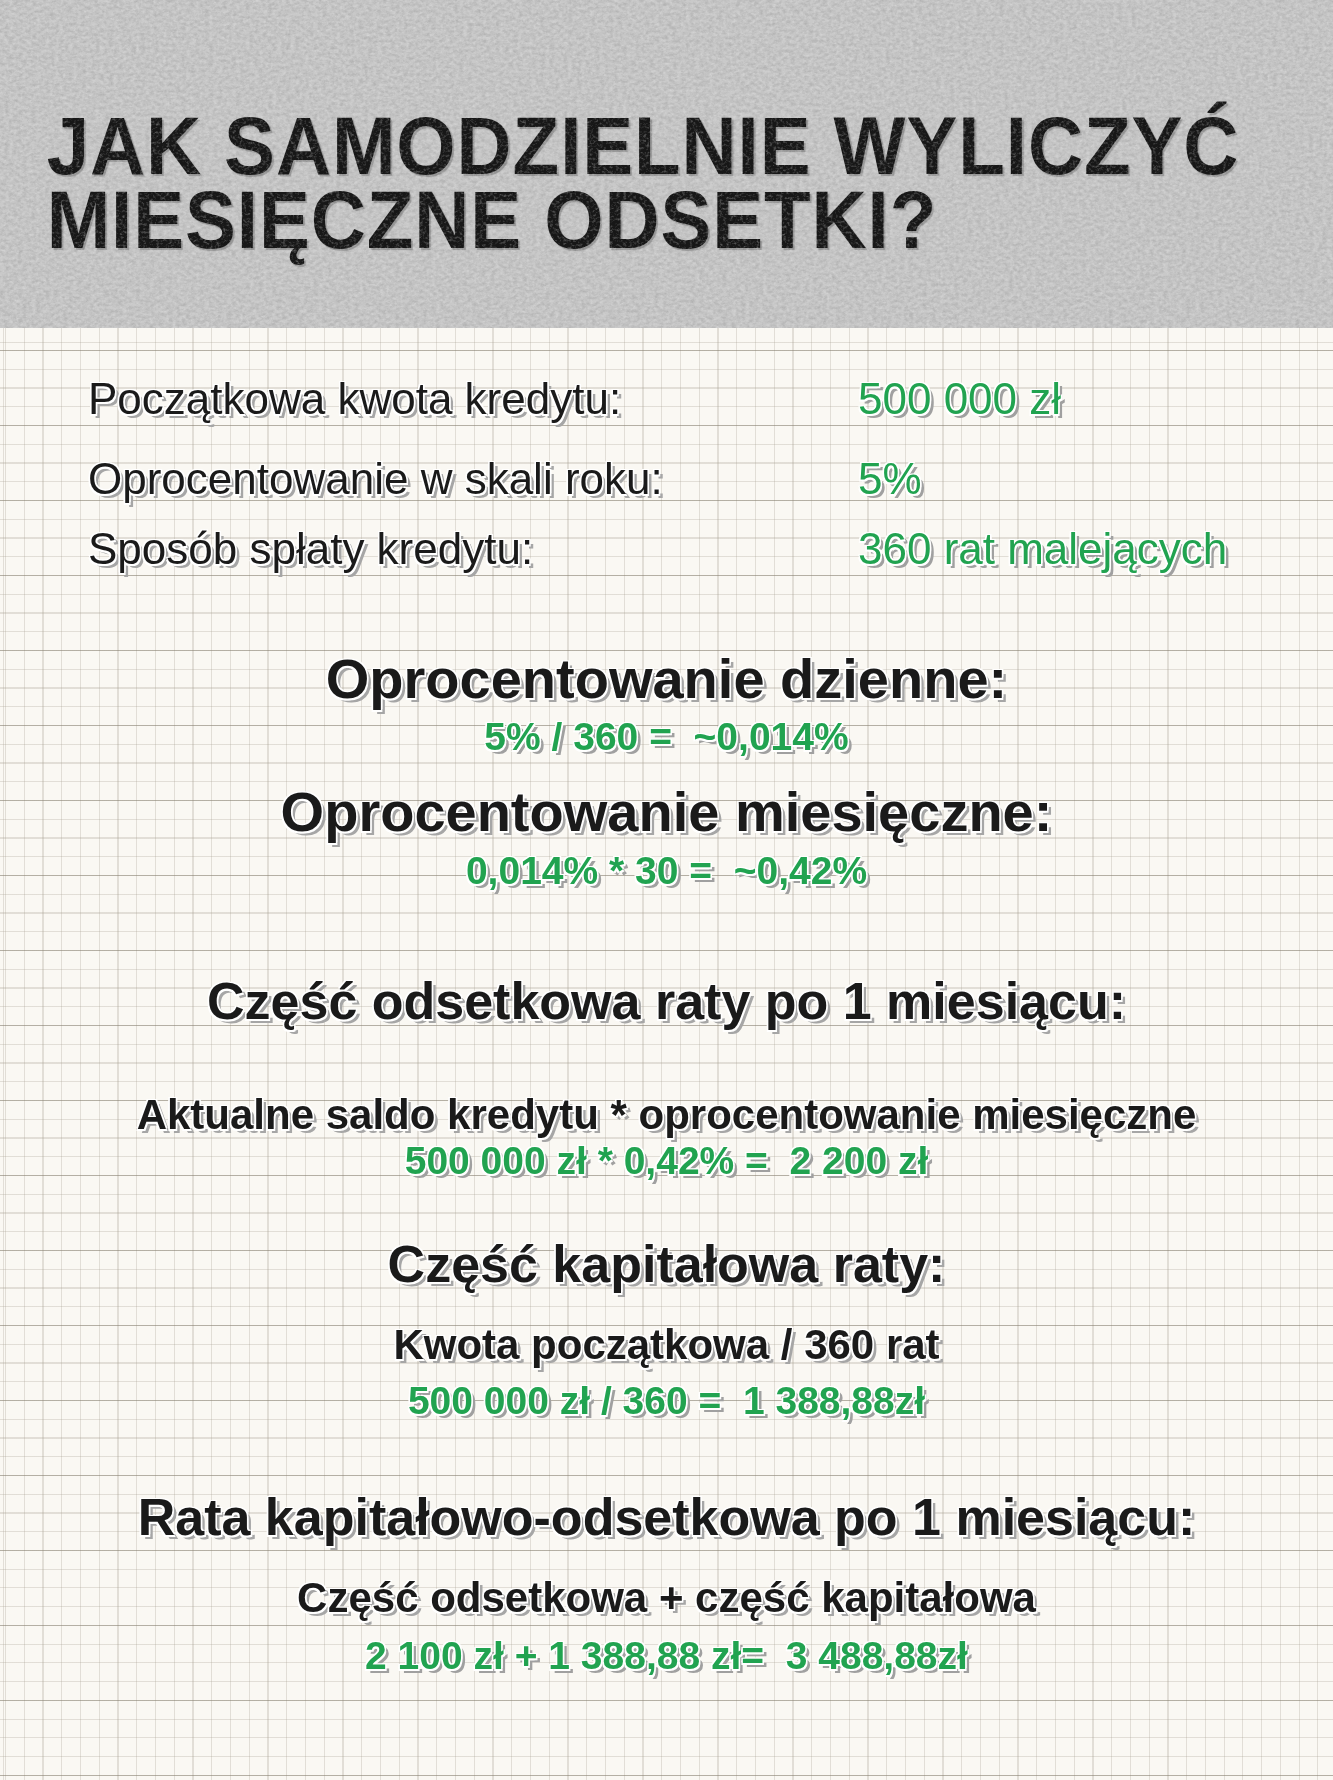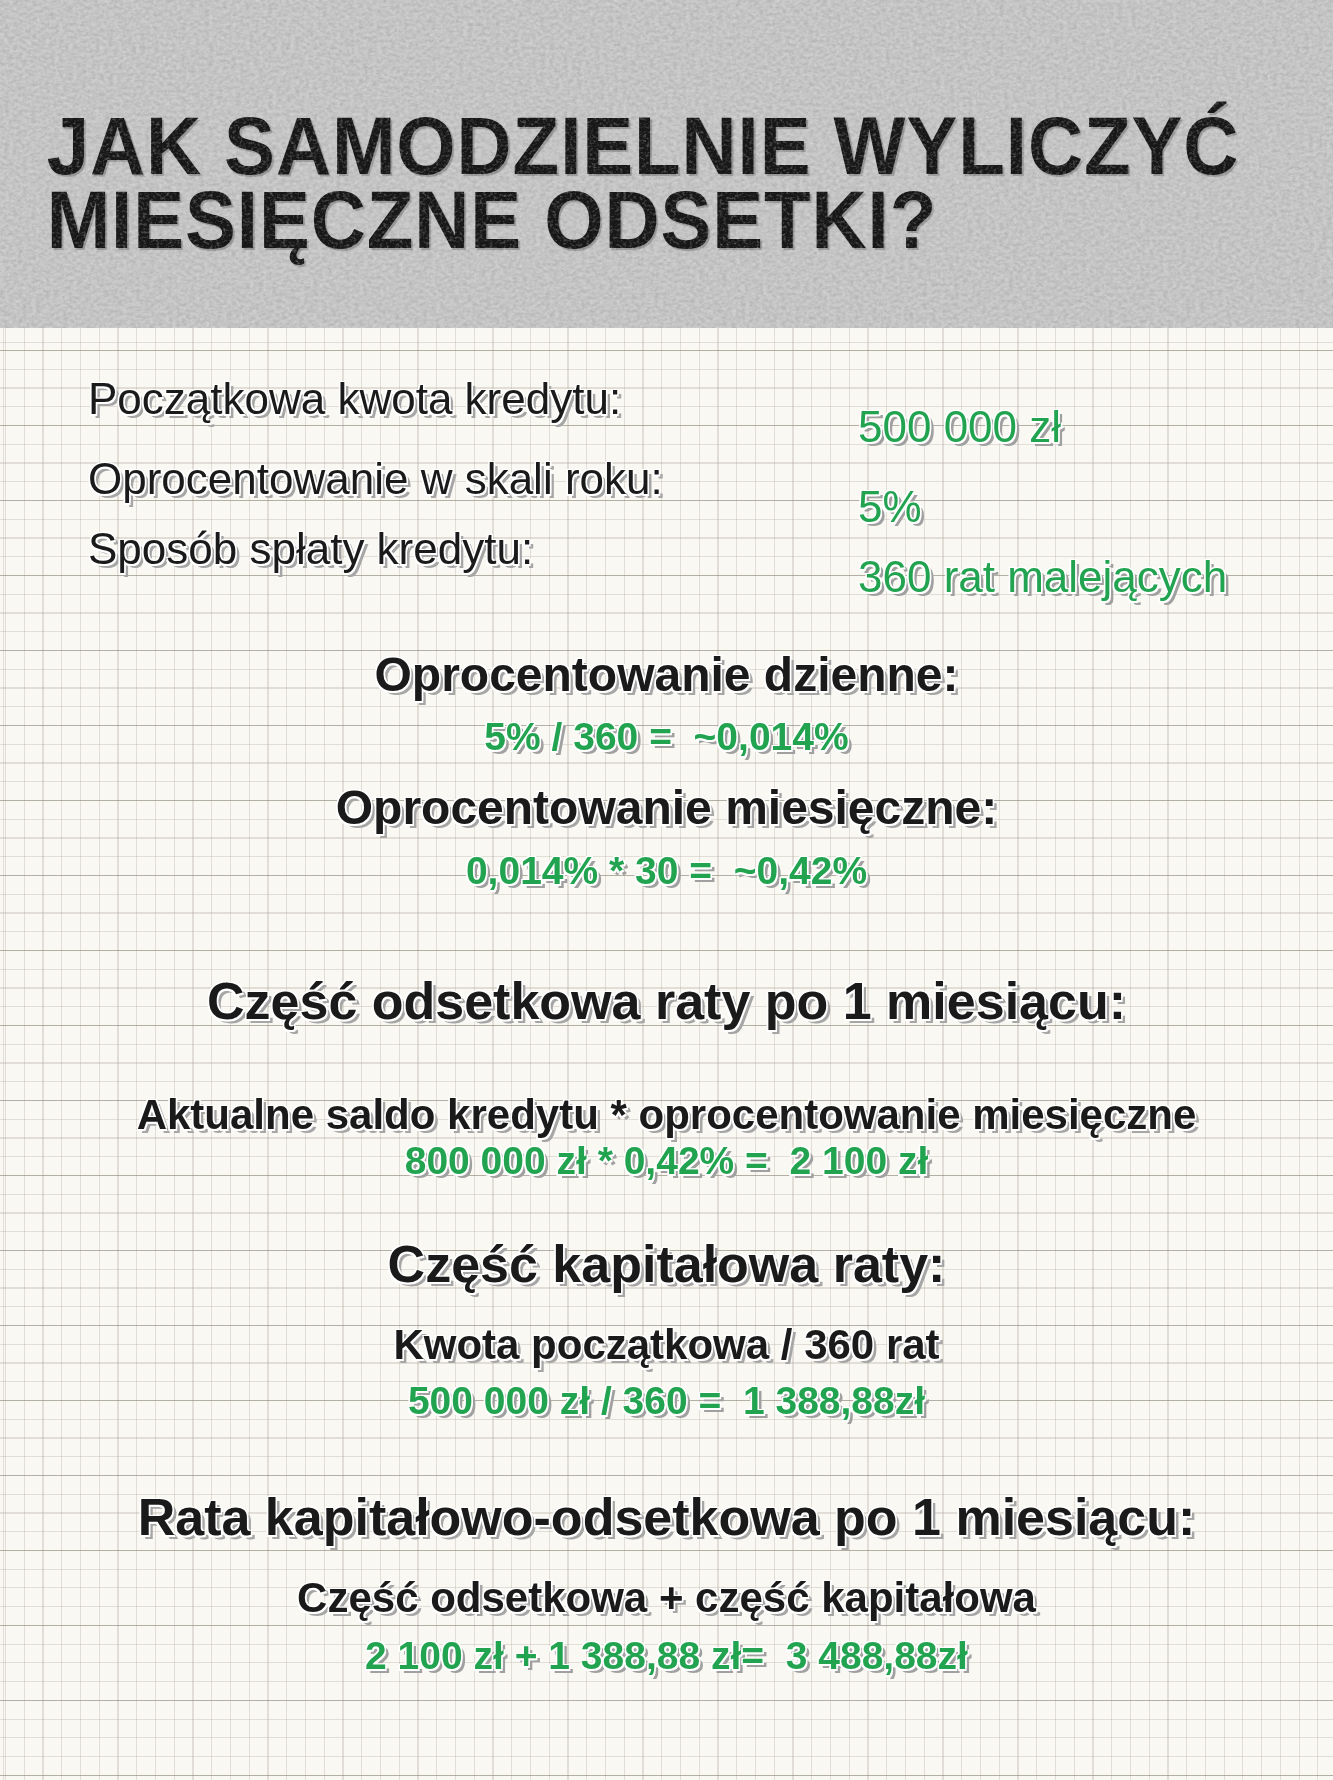--- a/index.html
+++ b/index.html
@@ -73,33 +73,33 @@
       -1.5px 1.5px 0 #ffffff, 1.5px 1.5px 0 #ffffff,
       4px 4px 0 #a6a6a6;
   }
   .green-text {
     color: #21a350;
     text-shadow:
       -1.5px -1.5px 0 #ffffff, 1.5px -1.5px 0 #ffffff,
       -1.5px 1.5px 0 #ffffff, 1.5px 1.5px 0 #ffffff,
       4px 4px 0 #a0a0a0;
   }
-  .heading    { font-size: 48px; text-align: center; }
+  .heading    { font-size: 56px; text-align: center; }
   .heading-lg { font-size: 52px; }
   .sub        { font-size: 42px; }
   .formula    { font-size: 39px; }
 
   .param-row { position: absolute; left: 0; width: 1333px; height: 62px; }
   .param-label, .param-value {
     position: absolute; top: 12px;
     font-size: 44px; font-weight: 400;
     white-space: pre; line-height: 1.15;
   }
   .param-label { left: 88px; }
-  .param-value { left: 858px; margin-top: 28px; }
+  .param-value { left: 858px; }
 </style>
 </head>
 <body>
 
 <div class="page">
 
   <header class="header">
     <svg class="noise-layer noise-under" width="1333" height="328" xmlns="http://www.w3.org/2000/svg">
       <filter id="grainDark" x="0" y="0" width="100%" height="100%">
         <feTurbulence type="fractalNoise" baseFrequency="0.22 0.30" numOctaves="3" seed="11"></feTurbulence>
@@ -138,21 +138,21 @@
     </div>
 
     <div class="line heading black-text" style="top:319px">Oprocentowanie dzienne:</div>
     <div class="line formula green-text" style="top:387px">5% / 360 =  ~0,014%</div>
 
     <div class="line heading black-text" style="top:452px">Oprocentowanie miesięczne:</div>
     <div class="line formula green-text" style="top:521px">0,014% * 30 =  ~0,42%</div>
 
     <div class="line heading-lg black-text" style="top:644px">Część odsetkowa raty po 1 miesiącu:</div>
     <div class="line sub black-text" style="top:763px">Aktualne saldo kredytu * oprocentowanie miesięczne</div>
-    <div class="line formula green-text" style="top:811px">800 000 zł * 0,42% =  2 100 zł</div>
+    <div class="line formula green-text" style="top:811px">500 000 zł * 0,42% =  2 200 zł</div>
 
     <div class="line heading-lg black-text" style="top:907px">Część kapitałowa raty:</div>
     <div class="line sub black-text" style="top:993px">Kwota początkowa / 360 rat</div>
     <div class="line formula green-text" style="top:1051px">500 000 zł / 360 =  1 388,88zł</div>
 
     <div class="line heading-lg black-text" style="top:1160px">Rata kapitałowo-odsetkowa po 1 miesiącu:</div>
     <div class="line sub black-text" style="top:1246px">Część odsetkowa + część kapitałowa</div>
     <div class="line formula green-text" style="top:1306px">2 100 zł + 1 388,88 zł=  3 488,88zł</div>
 
   </main>

